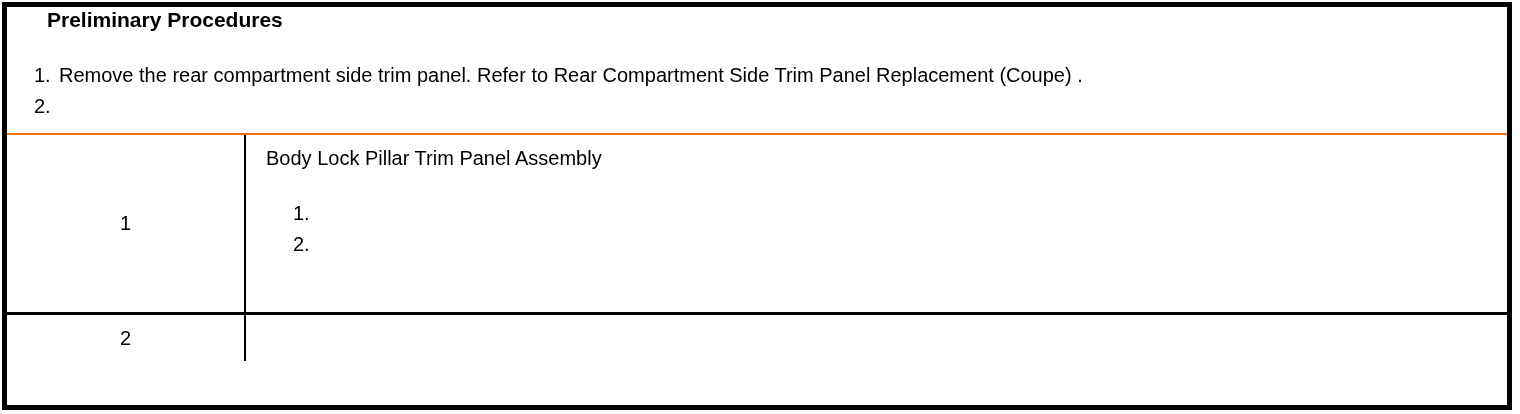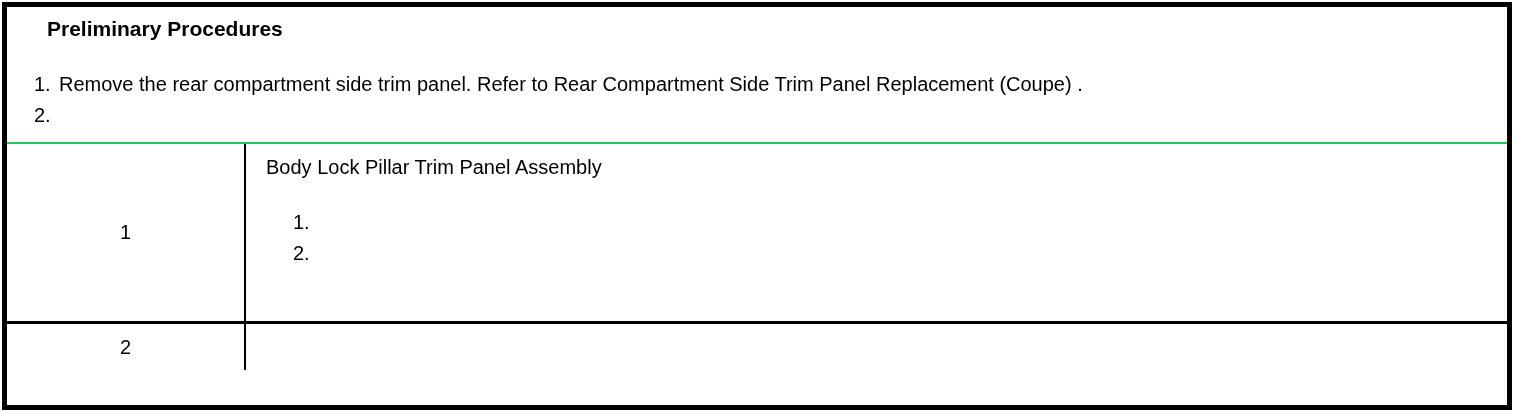--- a/index.html
+++ b/index.html
@@ -39,22 +39,21 @@
     flex: 1;
     display: flex;
     align-items: center;
     justify-content: center;
     font-weight: bold;
     font-size: 21px;
   }
   
   .prelim-row {
     height: 126px;
-    border-bottom: 2px solid #22c55e;
-    padding-top: 9px;
+    border-bottom: 2px solid #f97316;
     overflow: hidden;
   }
   .prelim-title {
     margin-left: 40px;
     font-weight: bold;
     font-size: 21px;
     line-height: 26px;
   }
   .step-list { margin-top: 27px; }
   .step {

